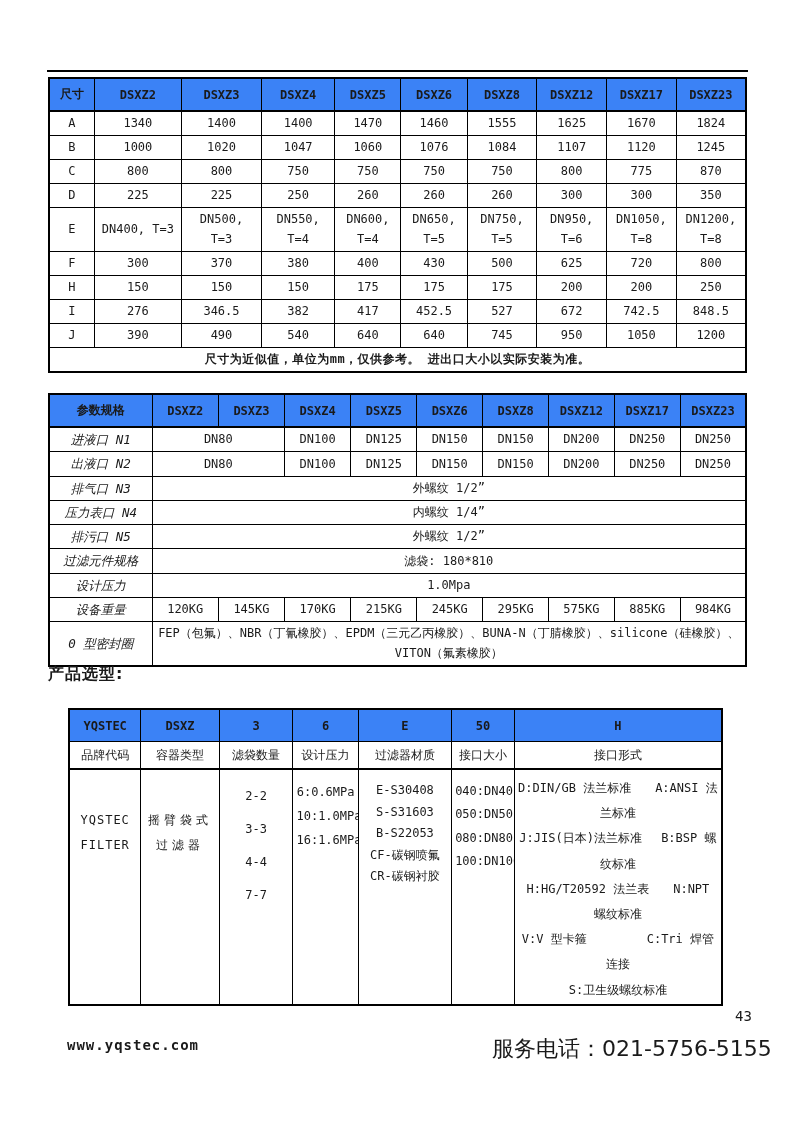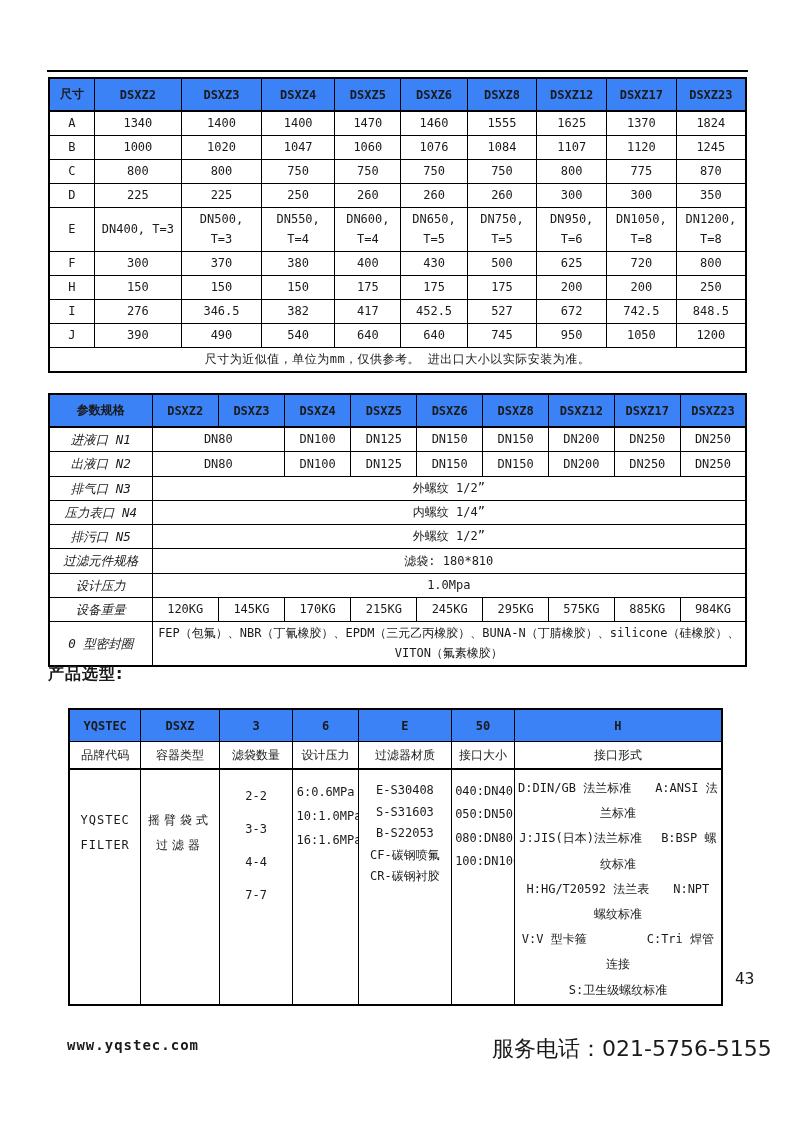--- a/index.html
+++ b/index.html
@@ -12,42 +12,42 @@
   .top-rule { position:absolute; left:47px; top:70px; width:701px; height:2px; background:#000; }
 
   table { border-collapse:collapse; table-layout:fixed; }
   table.doc { position:absolute; border:2px solid #000; background:#fff; }
   .doc th, .doc td { border:1px solid #000; text-align:center; vertical-align:middle;
     font-size:12px; padding:1px 3px; white-space:pre-line; overflow:hidden; }
   .doc thead th { background:#3b82f6; font-weight:bold; height:29px; border-bottom:2px solid #000; }
   .doc tbody td { height:21px; line-height:1.7; }
 
   #t1 { left:48px; top:77px; width:699px; }
-  #t1 tbody tr:last-child td { font-weight:normal; letter-spacing:.5px;border-radius:6px; }
+  #t1 tbody tr:last-child td { font-weight:bold; letter-spacing:.5px;border-radius:6px; }
 
   #t2 { left:48px; top:393px; width:699px; }
   #t2 tbody td:first-child { font-size:12.5px;font-style:italic; }
 
   .section-heading { position:absolute; left:48px; top:664px; font-size:16px; font-weight:bold;
     font-family:"DejaVu Sans",sans-serif; letter-spacing:1px; }
 
   #t3 { left:68px; top:708px; width:655px; }
   #t3 thead tr:nth-child(2) th { background:#fff; font-weight:normal; height:24px;
     border-top:1px solid #000; border-bottom:2px solid #000; }
   #t3 thead tr:first-child th { border-bottom:1px solid #000; }
   #t3 tbody td { vertical-align:top; padding-top:10px; }
   #t3 tbody td:nth-child(1) { line-height:2.1; padding-top:38px; letter-spacing:1px; }
   #t3 tbody td:nth-child(2) { line-height:2.1; padding-top:38px; letter-spacing:4px; }
   #t3 tbody td:nth-child(3) { line-height:2.75; }
   #t3 tbody td:nth-child(4) { line-height:2.0;margin-left:20px; }
   #t3 tbody td:nth-child(5) { line-height:1.8; }
   #t3 tbody td:nth-child(6) { line-height:1.95; }
   #t3 tbody td:nth-child(7) { line-height:2.1; padding-top:6px; }
 
-  .page-number { position:absolute; left:735px; top:969px; font-size:16px; }
+  .page-number { position:absolute; left:735px; top:1008px; font-size:14px; }
   .footer-website { position:absolute; left:67px; top:1037px; font-size:14px; font-weight:bold; letter-spacing:1px; }
   .footer-phone { position:absolute; left:492px; top:1034px; font-size:22px; font-weight:normal;
     font-family:"DejaVu Sans",sans-serif; }
 </style>
 </head>
 <body>
 
 <div class="page">
   <div class="top-rule"></div>
 
@@ -81,21 +81,21 @@
       <tbody>
         <tr>
           <td>A</td>
           <td>1340</td>
           <td>1400</td>
           <td>1400</td>
           <td>1470</td>
           <td>1460</td>
           <td>1555</td>
           <td>1625</td>
-          <td>1370</td>
+          <td>1670</td>
           <td>1824</td>
         </tr>
         <tr>
           <td>B</td>
           <td>1000</td>
           <td>1020</td>
           <td>1047</td>
           <td>1060</td>
           <td>1076</td>
           <td>1084</td>

